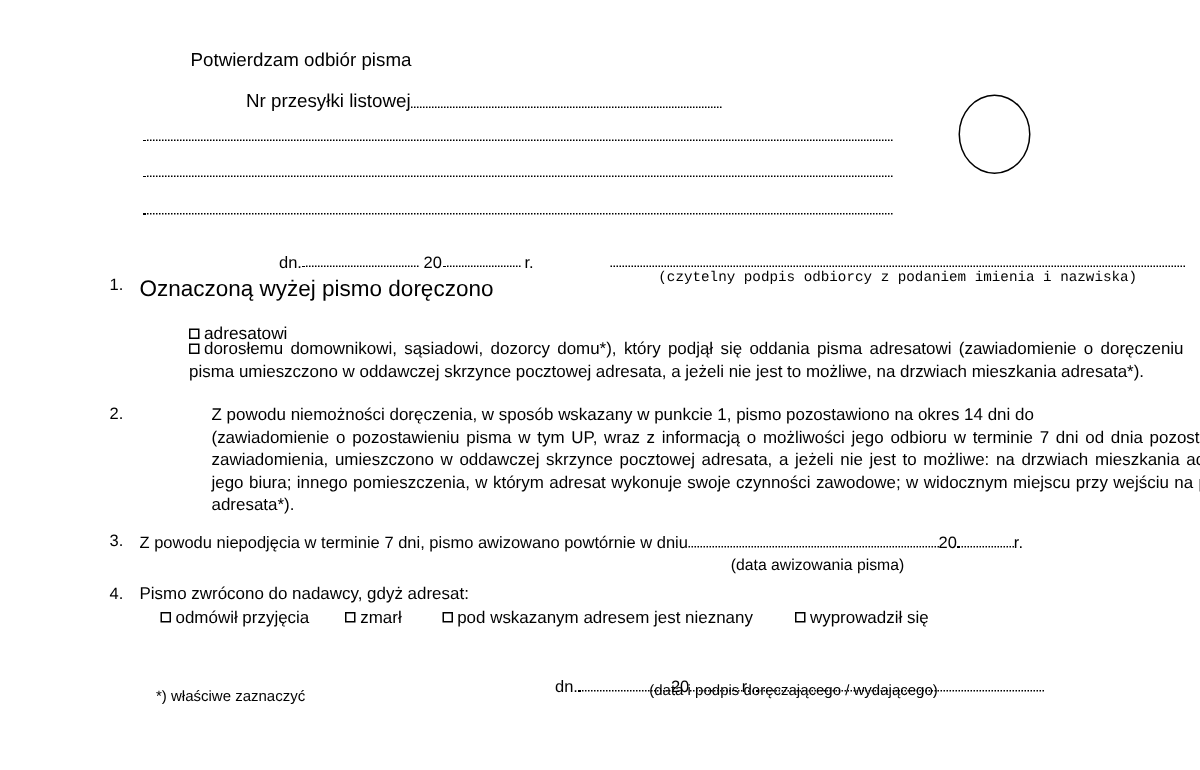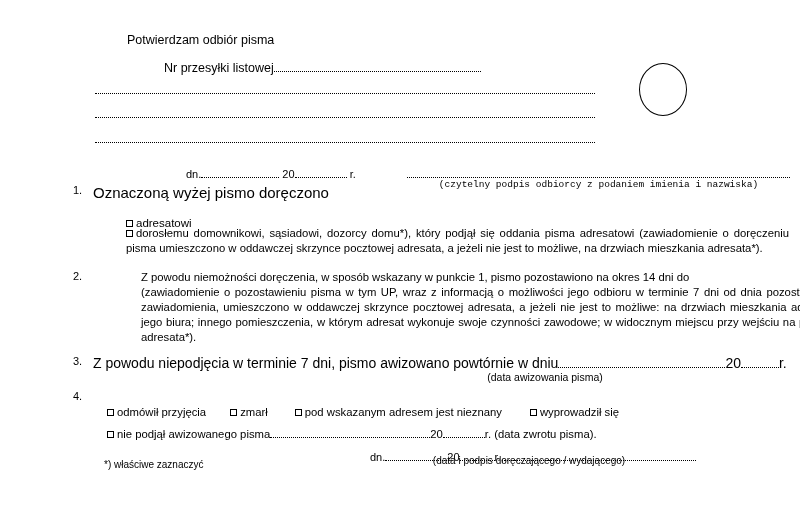--- a/index.html
+++ b/index.html
@@ -133,21 +133,21 @@
   .i2-l1 { text-align: justify; }
   .i2-l2 { white-space: nowrap; }
   .i2-l2 .d-up { width: 258px; }
   .i2-l2 .d-dniu { width: 178px; }
   .i2-par {
     text-align: justify;
     line-height: 1.33;
   }
 
   .i3-num  { left: 73px; top: 355px; }
-  .i3-text { left: 93px; top: 355px; font-size: 14px; white-space: nowrap; }
+  .i3-text { left: 93px; top: 355px; font-size: 11px; white-space: nowrap; }
   .i3-text .d-dniu { width: 167px; }
   .i3-text .d-r { width: 38px; }
   .i3-cap { left: 410px; top: 371px; width: 270px; font-size: 10.5px; text-align: center; }
 
   .i4-num  { left: 73px; top: 390px; }
   .i4-text { left: 93px; top: 390px; font-size: 11.3px; white-space: nowrap; }
 
   .i4-opts {
     left: 107px;
     top: 406px;
@@ -233,28 +233,26 @@
     <div class="i2-par">(zawiadomienie o pozostawieniu pisma w tym UP, wraz z informacją o możliwości jego odbioru w terminie 7 dni od dnia pozostawienia zawiadomienia, umieszczono w oddawczej skrzynce pocztowej adresata, a jeżeli nie jest to możliwe: na drzwiach mieszkania adresata, jego biura; innego pomieszczenia, w którym adresat wykonuje swoje czynności zawodowe; w widocznym miejscu przy wejściu na posesję adresata*).</div>
   </div>
 
   <div class="num i3-num">3.</div>
   <div class="abs i3-text">
     <span>Z powodu niepodjęcia w terminie 7 dni, pismo awizowano powtórnie w dniu</span><span class="dots d-dniu"></span><span>20</span><span class="dots d-r"></span><span>r.</span>
   </div>
   <div class="abs i3-cap">(data awizowania pisma)</div>
 
   <div class="num i4-num">4.</div>
+  <div class="abs i4-text">Pismo zwrócono do nadawcy, gdyż adresat:</div>
 
   <div class="abs i4-opts">
     <span><span class="cb"></span><span>odmówił przyjęcia</span></span><span class="gap1"></span><span><span class="cb"></span><span>zmarł</span></span><span class="gap2"></span><span><span class="cb"></span><span>pod wskazanym adresem jest nieznany</span></span><span class="gap3"></span><span><span class="cb"></span><span>wyprowadził się</span></span>
   </div>
 
-  <div class="abs i4-last">
-    <span class="cb"></span><span>nie podjął awizowanego pisma</span><span class="dots d-a"></span><span>20</span><span class="dots d-b"></span><span>r. (data zwrotu pisma).</span>
-  </div>
 
   <div class="abs foot-note">*) właściwe zaznaczyć</div>
 
   <div class="abs foot-dn">
     <span>dn.</span><span class="dots d1"></span><span>20</span><span class="dots d2"></span><span>r.,</span><span class="dots d3"></span>
   </div>
   <div class="abs foot-cap">(data i podpis doręczającego / wydającego)</div>
 
 </div>
 

